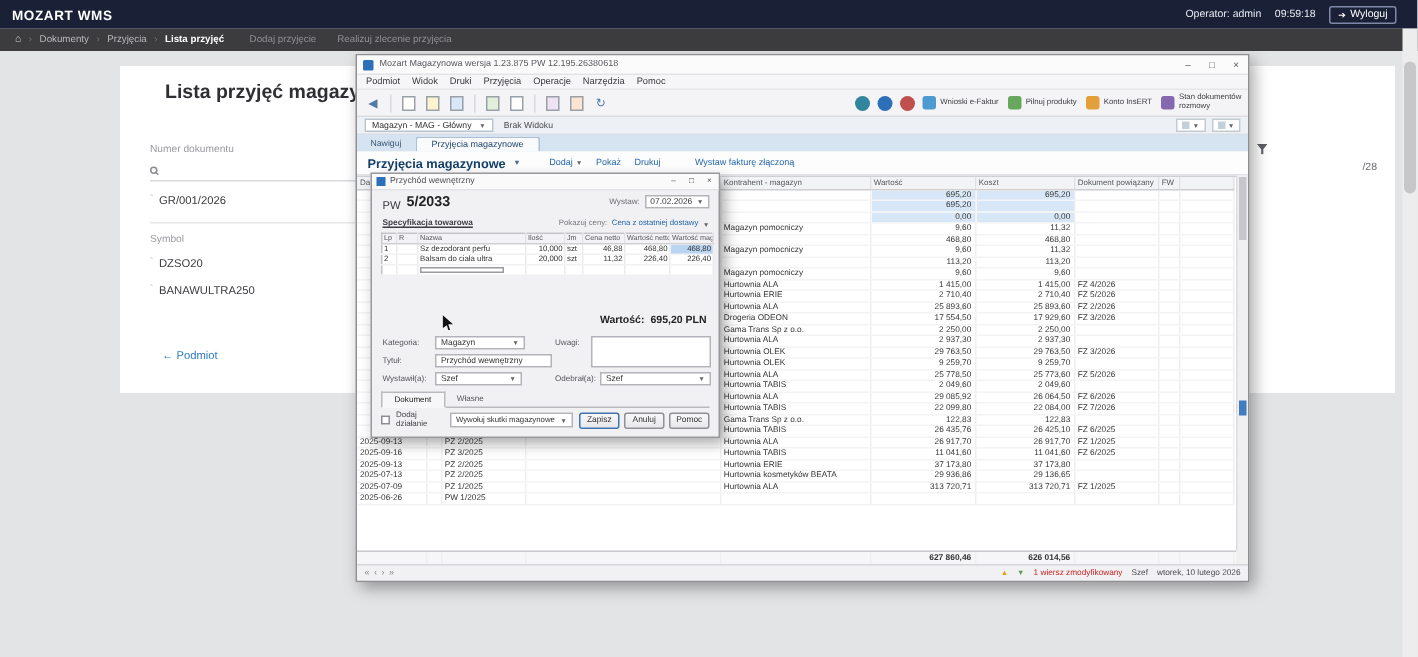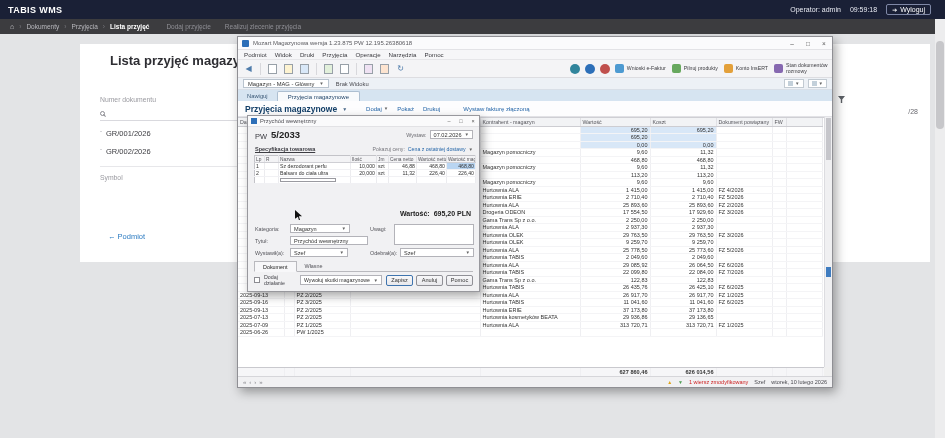--- a/index.html
+++ b/index.html
@@ -144,21 +144,21 @@
 #dlg-buttons{margin-left:auto;display:flex;gap:3px;}
 .dlg-btn{width:27px;height:11px;font-size:5.6px;font-family:inherit;background:linear-gradient(#f8f8f9,#e8e8ec);border:1px solid #909096;border-radius:2px;color:#333;}
 .dlg-btn.primary{border-color:#3f74ae;}
 
 .cursor{position:absolute;left:295px;top:210px;width:7px;height:10px;background:#111;clip-path:polygon(0 0,100% 62%,55% 62%,72% 100%,55% 100%,42% 68%,0 88%);z-index:40;}
 </style>
 </head>
 <body>
 
 <header class="topbar">
-  <span class="brand">TABIS WMS</span>
+  <span class="brand">MOZART WMS</span>
   <div class="top-right">
     <span>Operator: admin</span>
     <span>09:59:18</span>
     <button class="logout">
       <span class="logout-ic">➔</span>
       <span>Wyloguj</span>
     </button>
   </div>
 </header>
 
@@ -184,27 +184,33 @@
     <div class="f-label">Numer dokumentu</div>
     <div class="searchbox">
       <span class="mag"></span>
       <input type="text" value="" style="">
     </div>
     <ul class="flist" id="numer-list">
         <li class="flist-item">
           <span class="li-marker">ˆ</span>
           <span>GR/001/2026</span>
         </li>
-        <li class="flist-item">
-          <span class="li-marker">ˆ</span>
-          <span>GR/002/2026</span>
-        </li>
       </ul>
     <div class="f-div"></div>
     <div class="f-label">Symbol</div>
+    <ul class="flist" id="symbol-list">
+        <li class="flist-item">
+          <span class="li-marker">ˆ</span>
+          <span>DZSO20</span>
+        </li>
+        <li class="flist-item">
+          <span class="li-marker">ˆ</span>
+          <span>BANAWULTRA250</span>
+        </li>
+      </ul>
   </div>
   <span class="pagination">/28</span>
   <span class="filter-ic"></span>
 </section>
 <a class="back-link" href="#">← Podmiot</a>
 
 <div class="page-sb">
     <div class="thumb"></div>
   </div>
 

